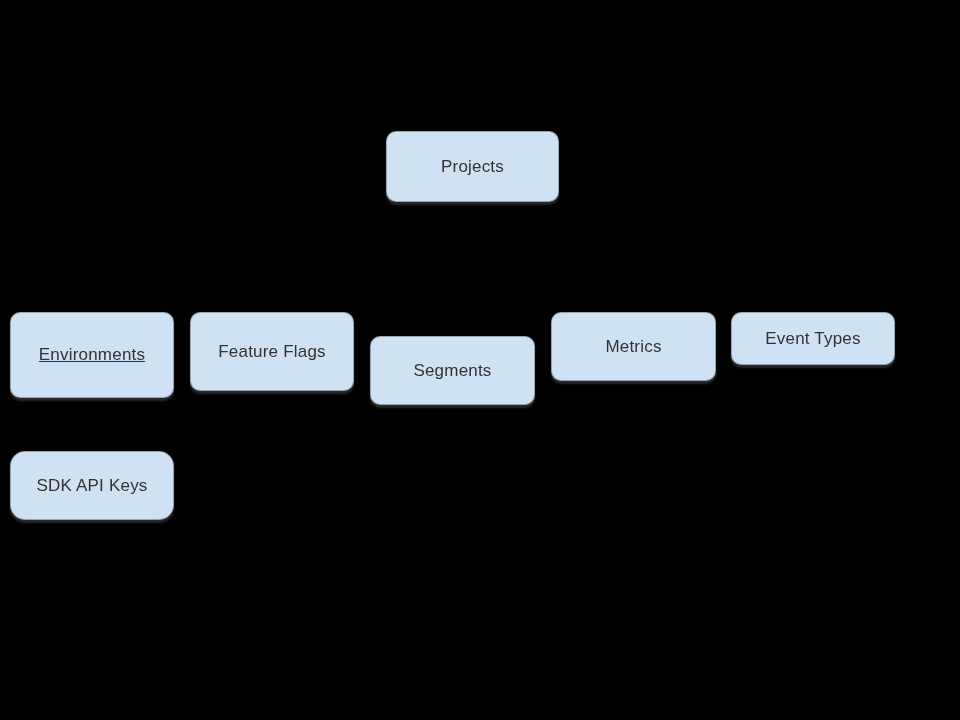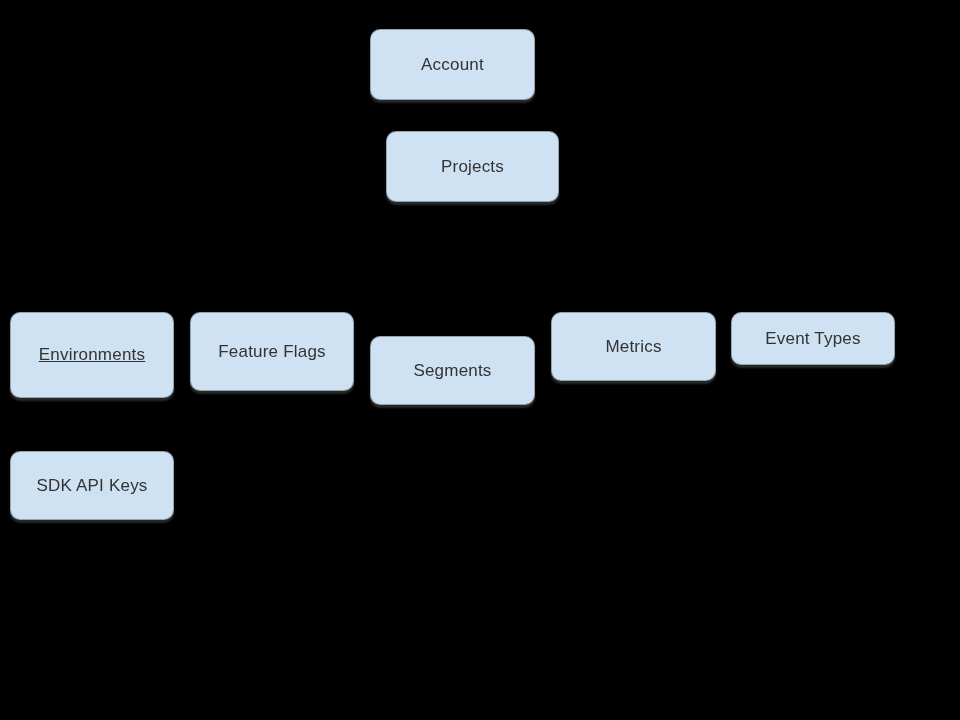--- a/index.html
+++ b/index.html
@@ -32,27 +32,26 @@
     white-space: nowrap;
   }
   
   .n-account      { left: 370px; top:  29px; width: 165px; height: 71px; }
   .n-projects     { left: 386px; top: 131px; width: 173px; height: 71px; }
   .n-environments { left:  10px; top: 312px; width: 164px; height: 86px; text-decoration: underline; }
   .n-featureflags { left: 190px; top: 312px; width: 164px; height: 79px; }
   .n-segments     { left: 370px; top: 312px; width: 165px; height: 69px; margin-top: 24px; }
   .n-metrics      { left: 551px; top: 312px; width: 165px; height: 69px; }
   .n-eventtypes   { left: 731px; top: 312px; width: 164px; height: 53px; }
-  .n-sdkapikeys   { left:  10px; top: 451px; width: 164px; height: 69px; }
+  .n-sdkapikeys   { left:  10px; top: 451px; width: 164px; height: 69px; border-radius: 15px; }
 </style>
 </head>
 <body>
 
 <div id="canvas">
-  <div class="node n-account">Account</div>
 
   <div class="node n-projects">Projects</div>
 
   <div class="node n-environments">Environments</div>
 
   <div class="node n-featureflags">Feature Flags</div>
 
   <div class="node n-segments">Segments</div>
 
   <div class="node n-metrics">Metrics</div>

